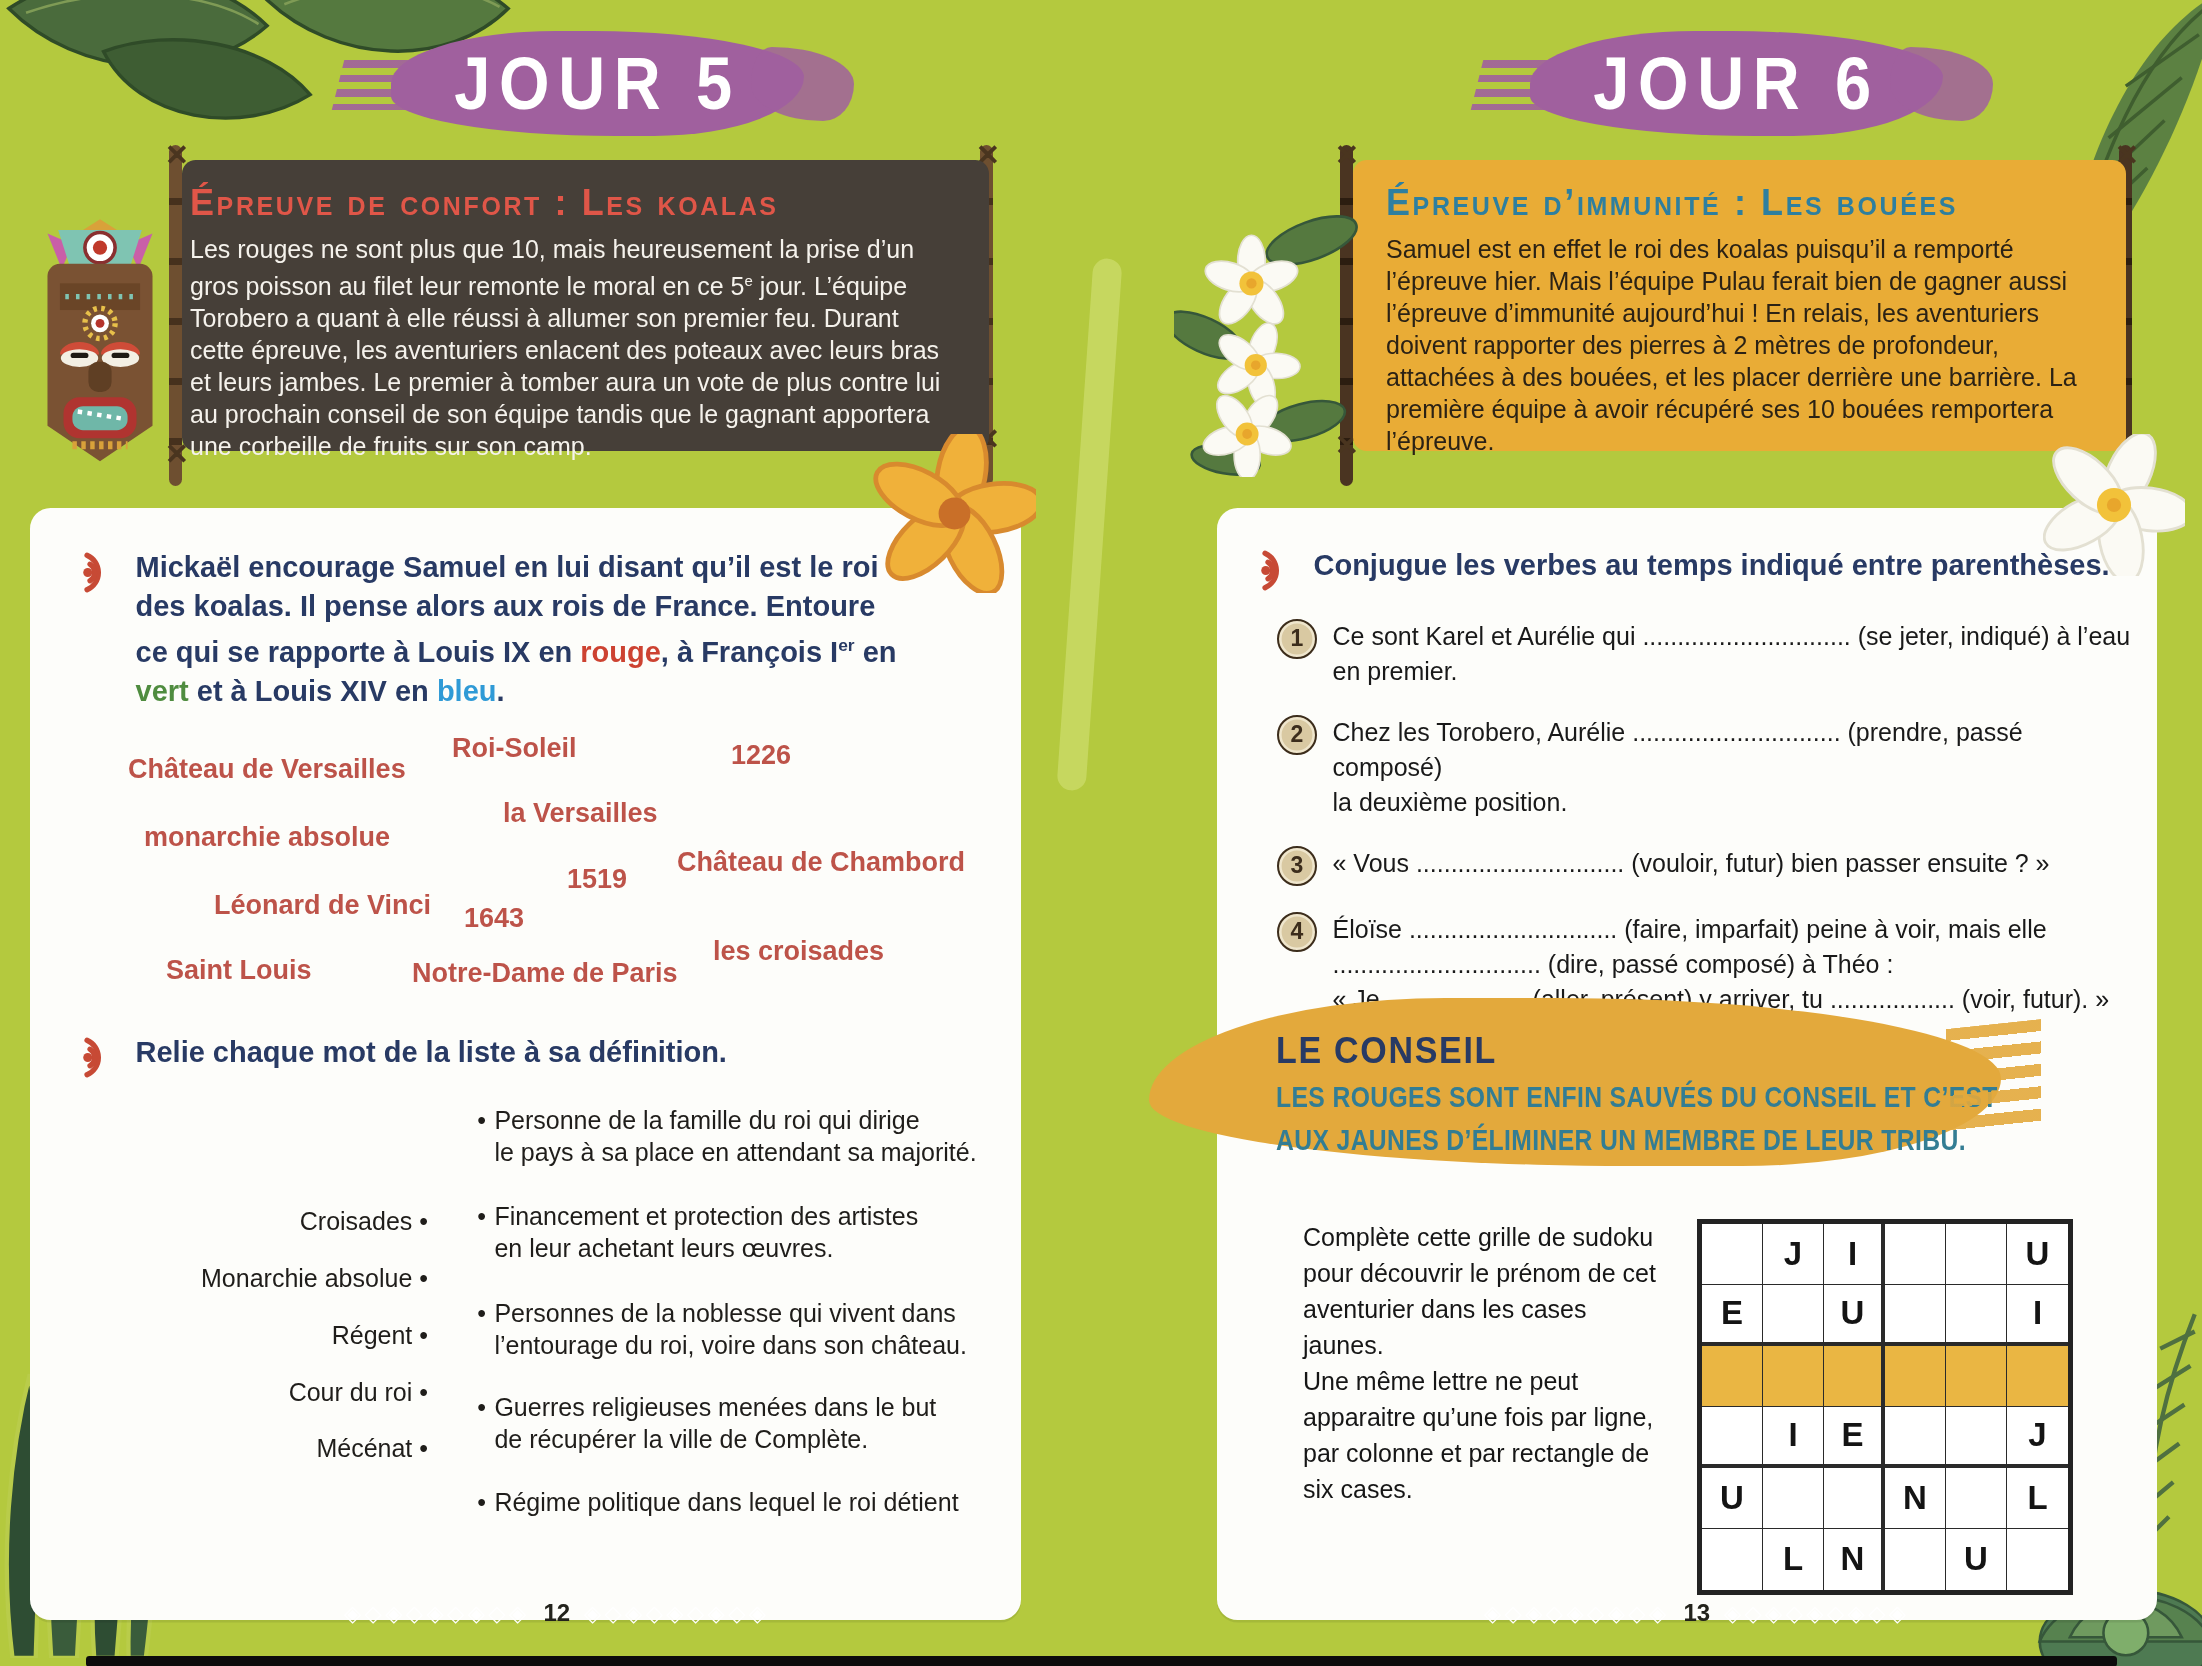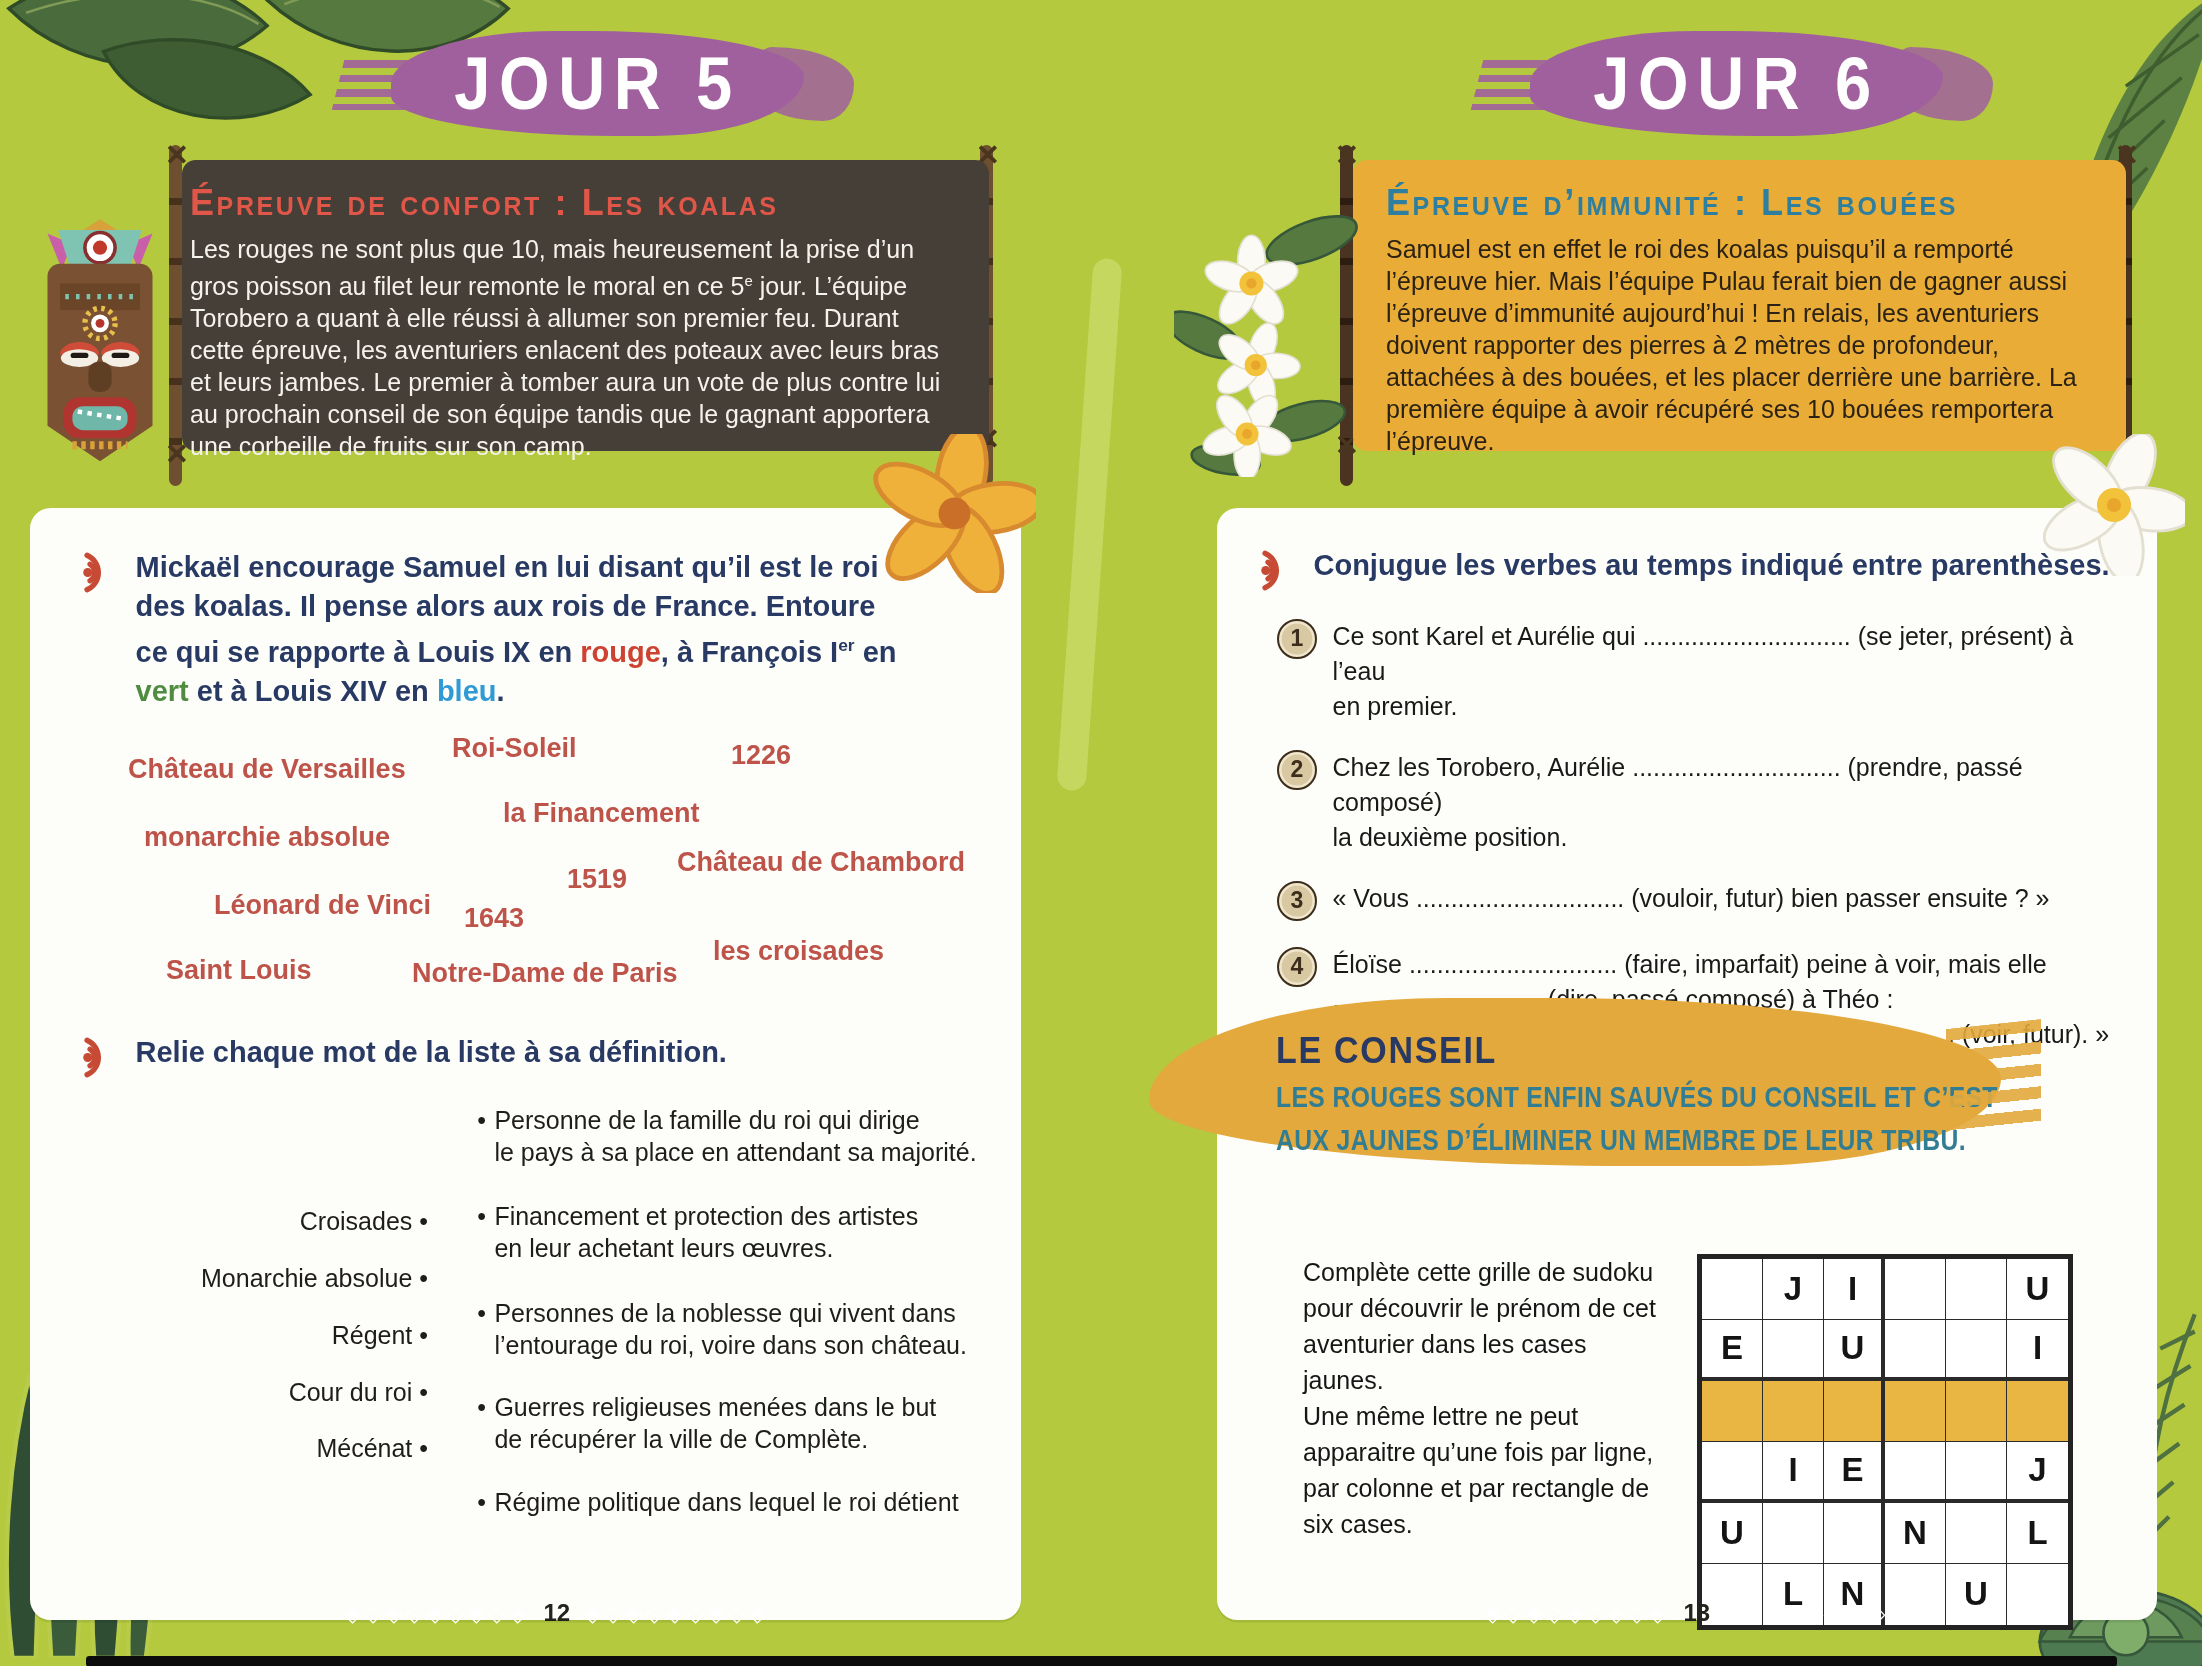--- a/index.html
+++ b/index.html
@@ -281,21 +281,21 @@
         <div>des koalas. Il pense alors aux rois de France. Entoure</div>
         <div><span>ce qui se rapporte à Louis IX en </span><span class="rouge">rouge</span><span>, à François I</span><sup>er</sup><span> en</span></div>
         <div><span class="vert">vert</span><span> et à Louis XIV en </span><span class="bleu">bleu</span><span>.</span></div>
       </div>
     </div>
 
     <div class="cloud">
       <span style="left:53px;top:20.6px">Château de Versailles</span>
       <span style="left:377px;top:0px">Roi-Soleil</span>
       <span style="left:656px;top:6.9px">1226</span>
-      <span style="left:428px;top:65px">la Financement</span>
+      <span style="left:428px;top:65px">la Versailles</span>
       <span style="left:69px;top:89px">monarchie absolue</span>
       <span style="left:602px;top:114px">Château de Chambord</span>
       <span style="left:492px;top:131px">1519</span>
       <span style="left:139px;top:157px">Léonard de Vinci</span>
       <span style="left:389px;top:170px">1643</span>
       <span style="left:638px;top:203px">les croisades</span>
       <span style="left:91px;top:222px">Saint Louis</span>
       <span style="left:337px;top:225px">Notre-Dame de Paris</span>
     </div>
 
@@ -371,21 +371,21 @@
         </g>
           <circle cx="17" cy="30" r="6" fill="#c74a35"></circle>
       </svg>
       <div class="ex-title">Conjugue les verbes au temps indiqué entre parenthèses.</div>
     </div>
 
     <div style="margin-left:24px;">
       <div class="conj-item">
         <div class="token">1</div>
         <div class="conj-lines">
-            <div>Ce sont Karel et Aurélie qui .............................. (se jeter, présent) à l’eau</div>
+            <div>Ce sont Karel et Aurélie qui .............................. (se jeter, indiqué) à l’eau</div>
             <div>en premier.</div>
           </div>
       </div>
       <div class="conj-item">
         <div class="token">2</div>
         <div class="conj-lines">
             <div>Chez les Torobero, Aurélie .............................. (prendre, passé composé)</div>
             <div>la deuxième position.</div>
           </div>
       </div>

